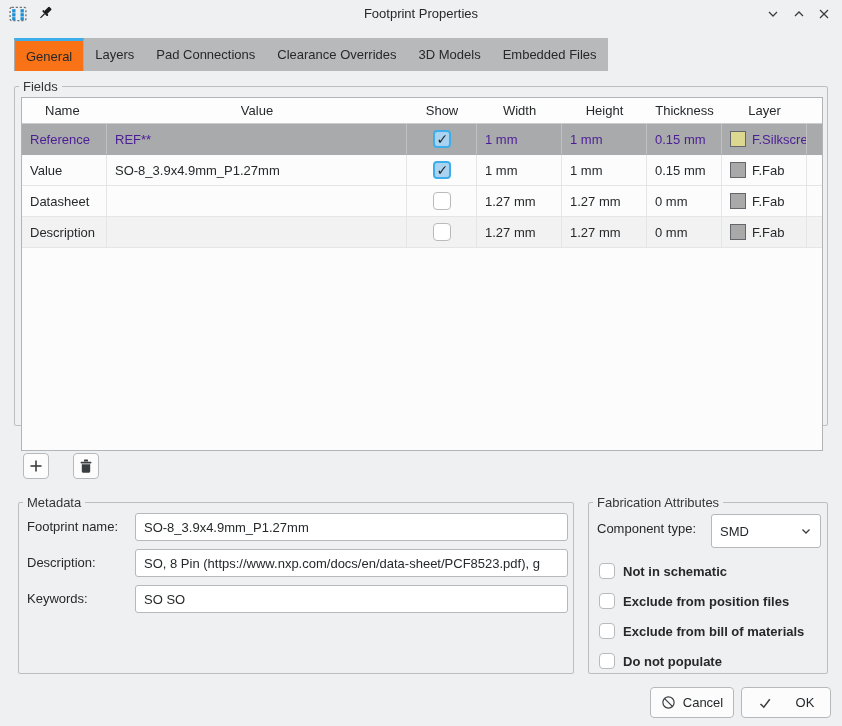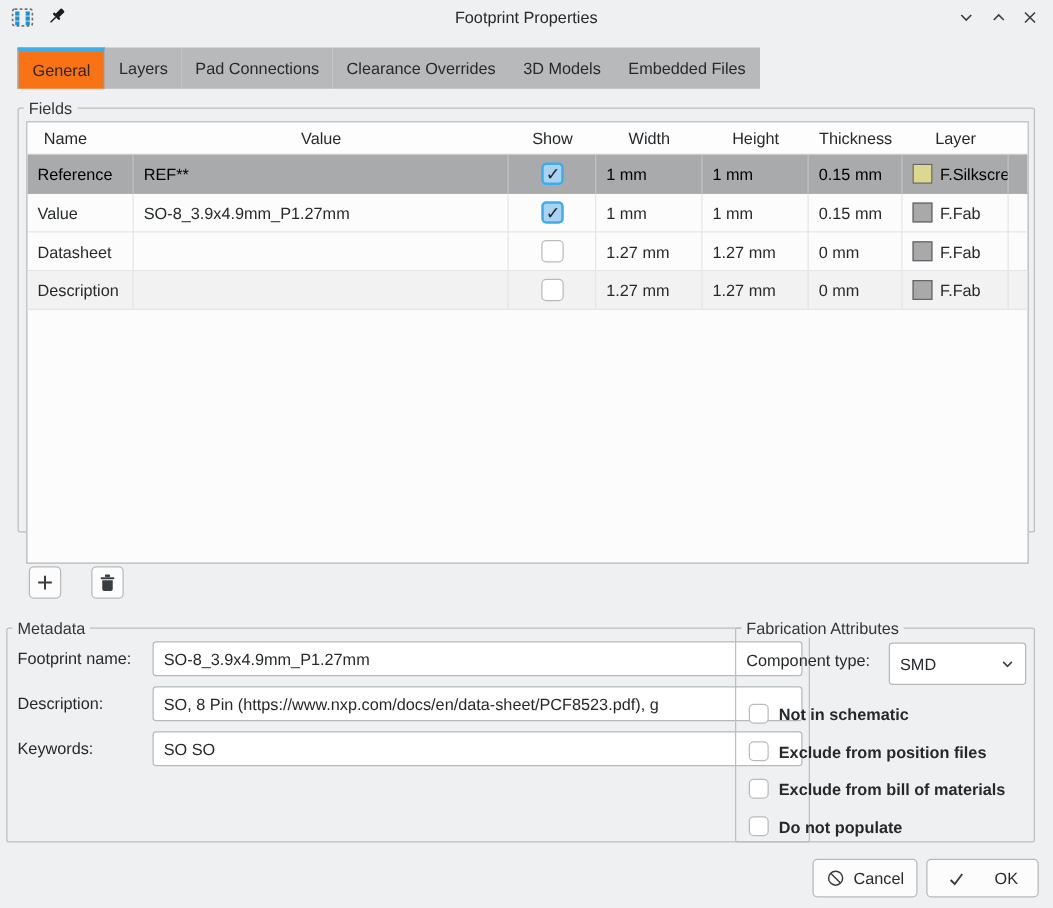--- a/index.html
+++ b/index.html
@@ -18,34 +18,34 @@
   
   .tabbar { position:absolute; left:14px; top:38px; height:33px; display:flex; align-items:stretch; }
   .tab { padding:0 11px; display:flex; align-items:center; background:#b7b9bb; white-space:nowrap; cursor:default; }
   .tab.active { background:#f97316; border-top:3px solid #3daee9; border-left:1px solid #a9acae; border-right:1px solid #a9acae; }
 
   
   .group { position:absolute; border:1px solid #bcbfc1; border-radius:2px; }
   .group-label { position:absolute; top:-8px; left:4px; background:#eff0f1; padding:0 4px; color:#33373a; }
 
   #fields-group   { left:14px;  top:86px;  width:814px; height:340px; }
-  #metadata-group { left:5px;  top:502px; width:643px; height:172px; }
+  #metadata-group { left:18px;  top:502px; width:556px; height:172px; }
   #fab-group      { left:588px; top:502px; width:240px; height:172px; }
 
   
   .grid { position:absolute; left:6px; top:10px; width:802px; height:354px; background:#fcfcfc; border:1px solid #b2b5b7; overflow:hidden; }
   .grow { display:grid; grid-template-columns:85px 300px 70px 85px 85px 75px 85px 1fr; }
   .grow.header { height:26px; background:#fdfdfe; border-bottom:1px solid #caccce; }
   .grow.row { height:31px; }
   .hc { display:flex; align-items:center; justify-content:center; font-size:13px; }
-  .hc.first { justify-content:flex-start; padding-left:13px; }
+  .hc.first { justify-content:flex-start; padding-left:13px;margin-left:10px; }
   .c { display:flex; align-items:center; padding:0 8px; border-right:1px solid #e4e5e6; border-bottom:1px solid #e4e5e6; overflow:hidden; white-space:nowrap; }
   .c.show { justify-content:center; padding:0; }
   .grow.row.alt { background:#f2f2f3; }
-  .grow.row.selected { background:#a8aaac; color:#000000; }
+  .grow.row.selected { background:#a8aaac; color:#4c1d95; }
   .grow.row.selected .c { border-right-color:#bfc1c3; border-bottom-color:#a8aaac; }
 
   .cb { width:18px; height:18px; border:1px solid #b8bbbd; border-radius:4px; background:#ffffff; position:relative; flex:0 0 auto; }
   .cb.on { background:#a9d3f0; border:2px solid #3daee9; }
   .cb.on::after { content:"✓"; position:absolute; left:2px; top:-1px; font-size:14px; font-weight:bold; color:#26292b; }
 
   .swatch { width:16px; height:16px; border:1px solid #63666a; margin-right:6px; flex:0 0 auto; }
 
   .toolbtn { position:absolute; width:26px; height:26px; background:#fcfcfc; border:1px solid #b6b9bb; border-radius:4px; display:flex; align-items:center; justify-content:center; cursor:pointer; }
 

